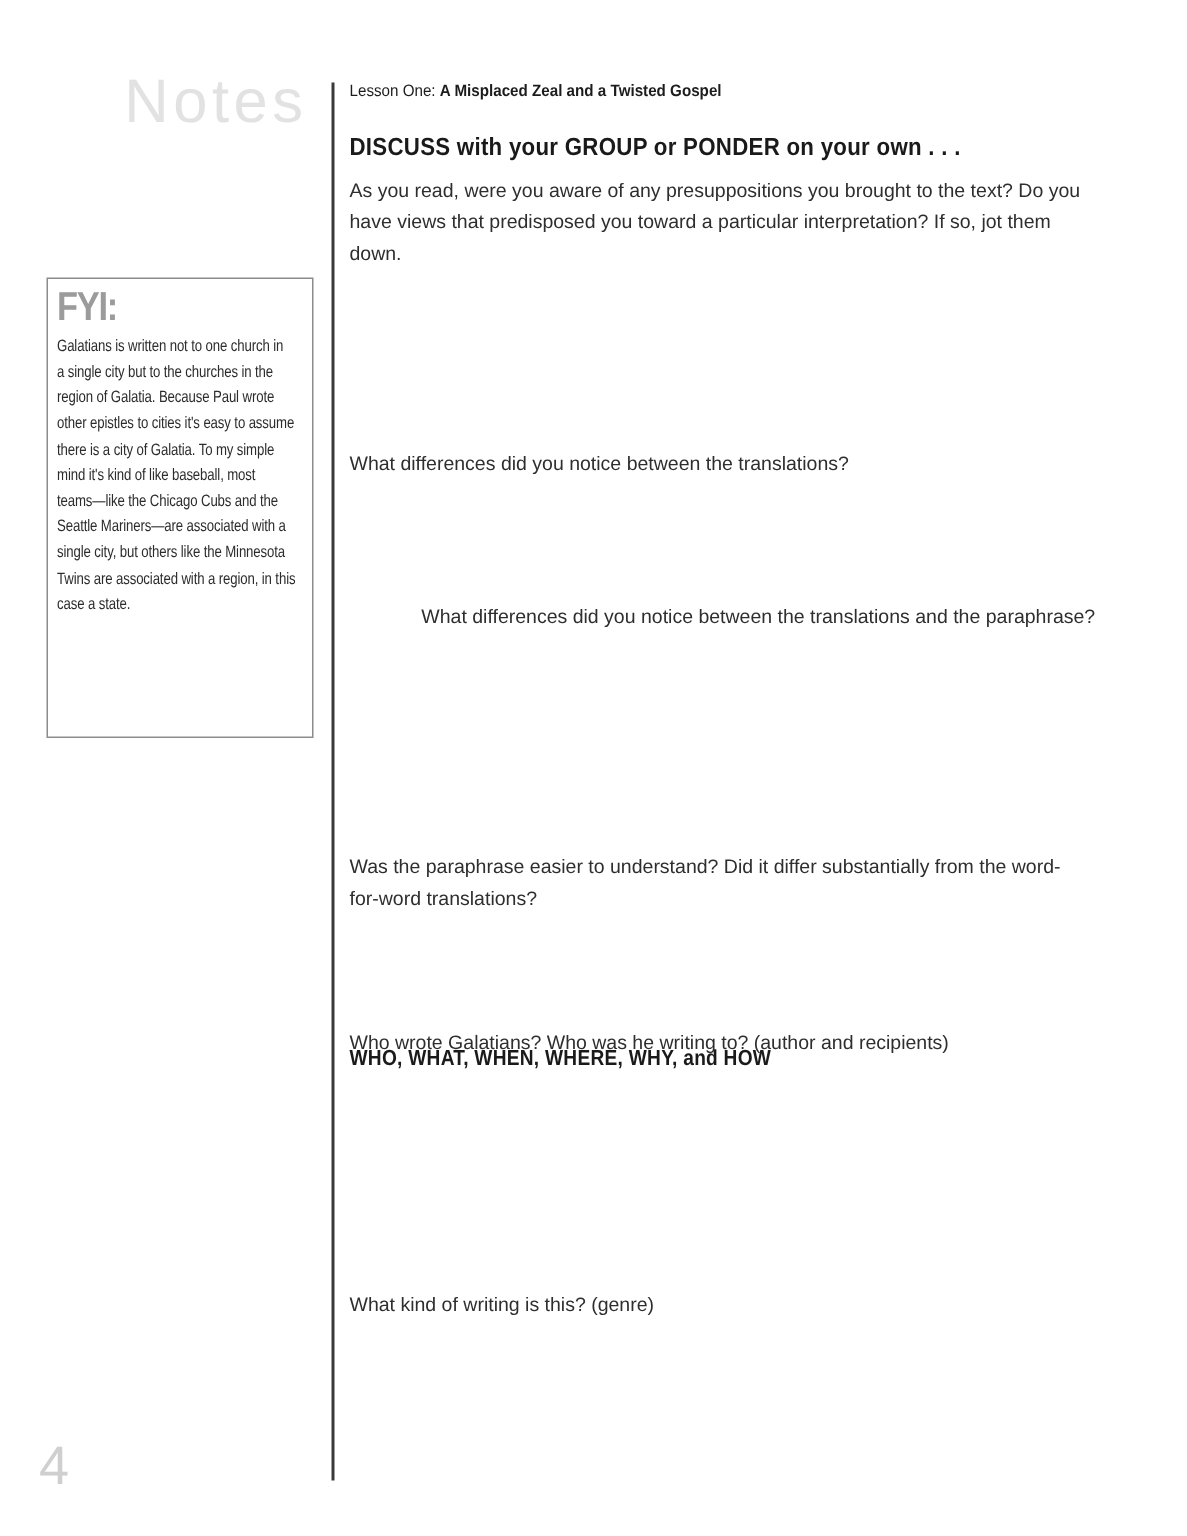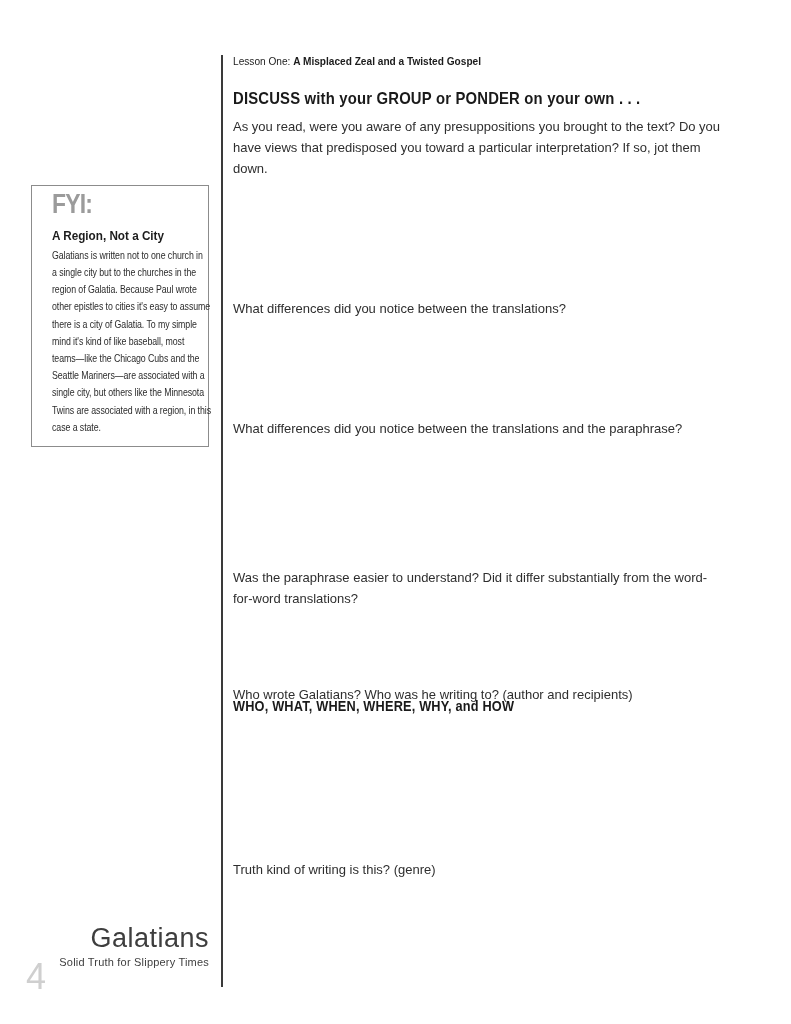--- a/index.html
+++ b/index.html
@@ -36,24 +36,24 @@
     top: 55px;
     width: 1.5px;
     height: 932px;
     background: #3a3a3a;
   }
   .fyi-box {
     position: absolute;
     left: 31px;
     top: 185px;
     width: 178px;
-    height: 262px;
+    height: 307px;
     border: 1px solid #8c8c8c;
     background: #ffffff;
-    padding: 4px 20px;
+    padding: 4px 6px;
   }
   .fyi-label {
     display: inline-block;
     font-size: 27px;
     font-weight: bold;
     color: #9b9b9b;
     letter-spacing: -1px;
     transform: scaleX(0.85);
     transform-origin: left top;
     line-height: 1.1;
@@ -151,55 +151,49 @@
 
   .body-text {
     font-size: 13px;
     line-height: 21px;
     color: #2e2e2e;
     white-space: pre-line;
     width: 545px;
   }
   .intro-para   { top: 116px; }
   .question-1   { top: 286px; margin-top: 12px; }
-  .question-2   { top: 418px; }
+  .question-2   { top: 400px; text-align: center; }
   .question-3   { top: 551px; margin-top: 16px; }
   .question-4   { top: 684px; }
   .question-5   { top: 859px; }
 </style>
 </head>
 <body>
 
 <div class="page">
 
+  <div class="notes-watermark">Notes</div>
 
   <div class="column-divider"></div>
 
   <div class="fyi-box">
     <div class="fyi-label">FYI:</div>
-    <div>
-      <span class="fyi-title">A Region, Not a City</span>
-    </div>
     <div class="fyi-body">Galatians is written not to one church in
 a single city but to the churches in the
 region of Galatia. Because Paul wrote
 other epistles to cities it's easy to assume
 there is a city of Galatia. To my simple
 mind it's kind of like baseball, most
 teams—like the Chicago Cubs and the
 Seattle Mariners—are associated with a
 single city, but others like the Minnesota
 Twins are associated with a region, in this
 case a state.</div>
   </div>
 
-  <div class="footer-brand">
-    <div class="footer-title">Galatians</div>
-    <div class="footer-subtitle">Solid Truth for Slippery Times</div>
-  </div>
 
   <div class="page-number">4</div>
 
   <div class="main-col">
 
     <div class="abs lesson-line">
       <span>Lesson One: </span><span class="lesson-title-bold">A Misplaced Zeal and a Twisted Gospel</span>
     </div>
 
     <div class="abs section-heading-lg">DISCUSS with your GROUP or PONDER on your own . . .</div>
@@ -212,16 +206,16 @@
 
     <div class="abs body-text question-2">What differences did you notice between the translations and the paraphrase?</div>
 
     <div class="abs body-text question-3">Was the paraphrase easier to understand? Did it differ substantially from the word-
 for-word translations?</div>
 
     <div class="abs section-heading-sm">WHO, WHAT, WHEN, WHERE, WHY, and HOW</div>
 
     <div class="abs body-text question-4">Who wrote Galatians? Who was he writing to? (author and recipients)</div>
 
-    <div class="abs body-text question-5">Truth kind of writing is this? (genre)</div>
+    <div class="abs body-text question-5">What kind of writing is this? (genre)</div>
 
   </div>
 </div>
 
 </body></html>

